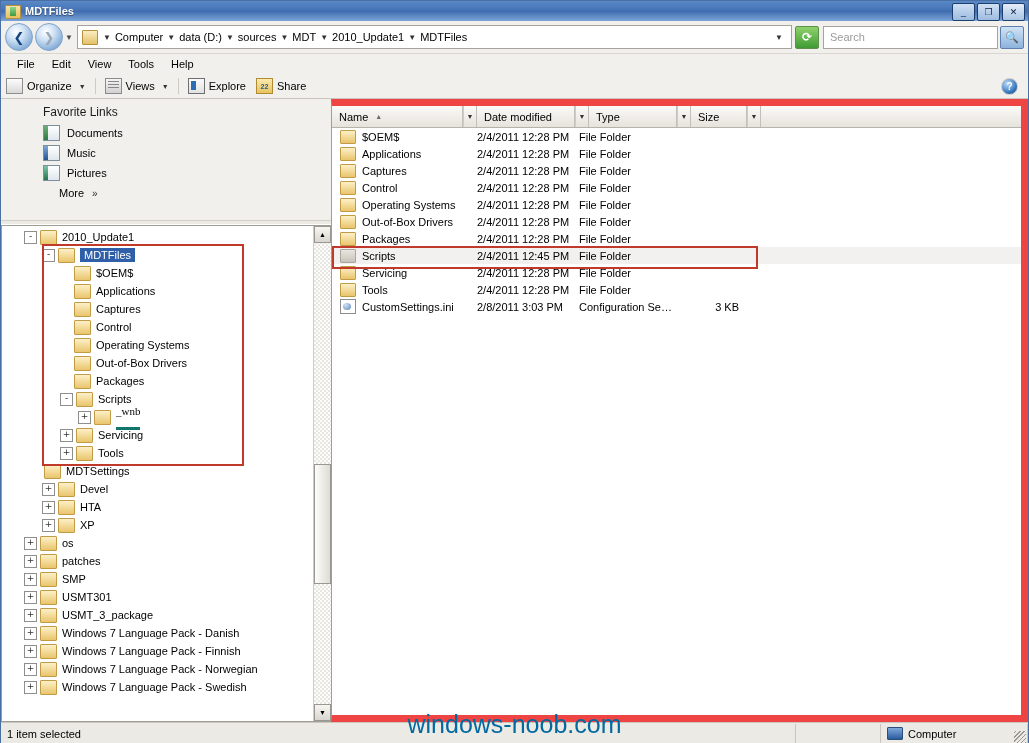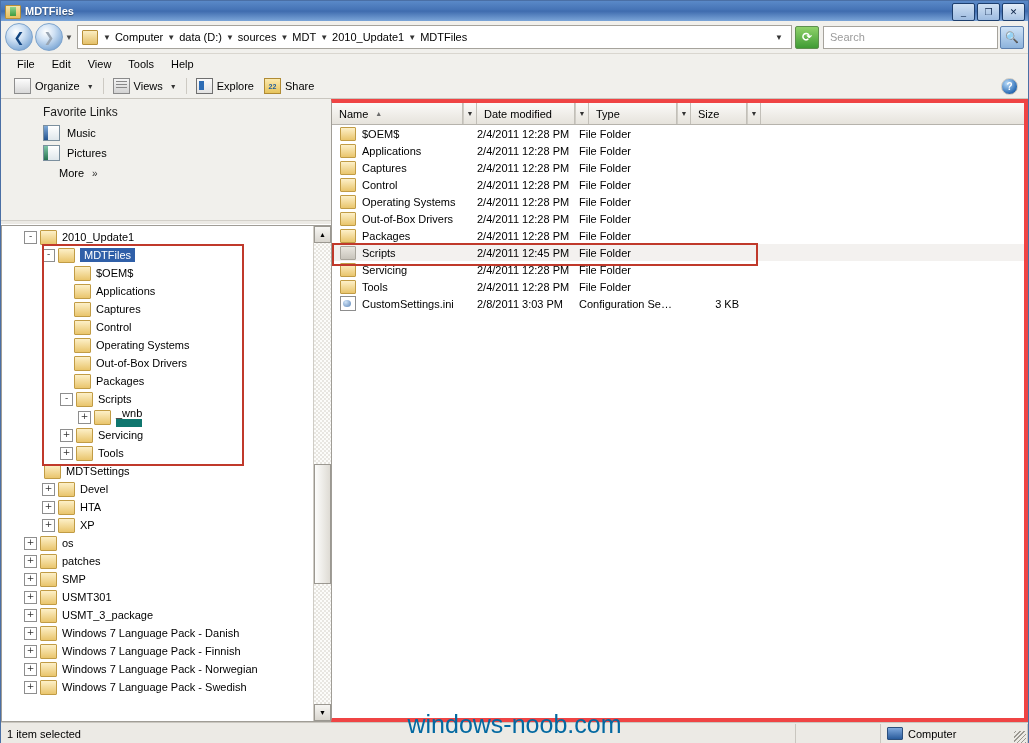--- a/index.html
+++ b/index.html
@@ -53,21 +53,21 @@
   .searchbox input::placeholder{color:#9b9b9b;}
   .searchgo{width:22px;height:21px;margin-left:2px;flex:none;border:1px solid #5d80ae;border-radius:2px;
       background:linear-gradient(to bottom,#cfe3f7,#8db3dc);display:flex;align-items:center;
       justify-content:center;font-size:11px;color:#0d3a70;}
 
   
   .menubar{height:20px;background:#f1f0ec;display:flex;align-items:center;padding-left:8px;gap:1px;}
   .menu-item{padding:2px 8px;font-size:11px;}
 
   
-  .toolbar{height:24px;background:#f1f0ec;display:flex;align-items:center;padding-left:8px;
+  .toolbar{height:24px;background:#f1f0ec;display:flex;align-items:center;
            border-bottom:1px solid #c9c6bf;position:relative;}
   .tb{display:flex;align-items:center;padding:1px 5px;gap:4px;font-size:11px;}
   .tb .cap{font-size:11px;}
   .tb .arw{font-size:7px;color:#333;margin-left:3px;}
   .tb-sep{width:1px;height:16px;background:#cdcac3;margin:0 4px;}
   .ic{width:15px;height:14px;flex:none;position:relative;}
   .ic-organize{background:linear-gradient(to bottom,#fdfdfd,#d8d8d8);border:1px solid #8e8e8e;}
   .ic-views{background:linear-gradient(to bottom,#f4f4f4,#d2d2d2);border:1px solid #8a8a8a;}
   .ic-views:after{content:"";position:absolute;left:2px;top:2px;right:2px;height:1px;
       box-shadow:0 0 0 0 #888,0 3px 0 #888,0 6px 0 #888;background:#888;}
@@ -106,37 +106,37 @@
       margin:0 0 0 0;overflow:hidden;position:relative;}
   .tree{flex:1;overflow:hidden;padding-top:2px;}
   .trow{height:18px;display:flex;align-items:center;white-space:nowrap;position:relative;}
   .exp{width:11px;height:11px;border:1px solid #8e8e8e;background:#fff;flex:none;
       font-size:9px;line-height:9px;text-align:center;color:#333;margin-right:3px;font-family:"DejaVu Sans",sans-serif;}
   .exp.none{border:0;background:transparent;}
   .tfd{width:15px;height:13px;flex:none;margin-right:5px;border-radius:1px;
       background:linear-gradient(to bottom,#fdf0c8,#e9c56c);border:1px solid #c19c45;}
   .tlbl{font-size:11px;}
   .tlbl.sel{background:#2f5fa8;color:#fff;padding:1px 4px;}
-  .tlbl.uline{border-bottom:8px solid #0f766e;padding-bottom:0;}
+  .tlbl.uline{border-bottom:3px solid #0f766e;padding-bottom:10px;font-family:Liberation Serif, serif;}
 
   .redbox{position:absolute;border:2px solid #c0392b;pointer-events:none;}
 
   .vscroll{width:17px;background:#f1f0ec;border-left:1px solid #cfccc5;position:relative;flex:none;
       background-image:linear-gradient(45deg,#e8e6e1 25%,transparent 25%,transparent 75%,#e8e6e1 75%),
                        linear-gradient(45deg,#e8e6e1 25%,transparent 25%,transparent 75%,#e8e6e1 75%);
       background-size:4px 4px;background-position:0 0,2px 2px;background-color:#fcfcfa;}
   .sb-btn{position:absolute;left:0;width:17px;height:17px;background:linear-gradient(to bottom,#f7f6f3,#d9d6cf);
       border:1px solid #9b9891;box-sizing:border-box;display:flex;align-items:center;justify-content:center;font-size:7px;}
   .sb-up{top:0;}.sb-dn{bottom:0;}
   .sb-thumb{position:absolute;left:0;width:17px;background:linear-gradient(to right,#fdfdfc,#dedbd4);
       border:1px solid #9b9891;box-sizing:border-box;}
 
   
   .rightpane{flex:1;display:flex;flex-direction:column;background:#4d7c0f;
-      border:4px solid #ef4444;border-left:1px solid #a09d96;overflow:hidden;}
+      border:7px solid #ef4444;border-left:1px solid #a09d96;overflow:hidden;}
   .colhdr{height:21px;display:flex;background:linear-gradient(to bottom,#f7f6f3,#e3e0d9);
       border-bottom:1px solid #b6b3ac;flex:none;}
   .col{display:flex;align-items:center;border-right:1px solid #c2bfb8;box-sizing:border-box;
        padding-left:7px;font-size:11px;position:relative;background:linear-gradient(to bottom,#fbfaf8,#e6e3dc);}
   .col .sortarrow{margin-left:7px;font-size:7px;color:#6b6b6b;}
   .coldrop{width:14px;border-left:1px solid #cfccc5;border-right:1px solid #c2bfb8;
       display:flex;align-items:center;justify-content:center;font-size:7px;color:#333;
       background:linear-gradient(to bottom,#fbfaf8,#e6e3dc);box-sizing:border-box;flex:none;}
   .colfill{flex:1;background:linear-gradient(to bottom,#fbfaf8,#e6e3dc);}
   .rows{flex:1;position:relative;background:#fff;}
@@ -245,20 +245,24 @@
     <div class="help-ic">?</div>
   </div>
 
   <div class="split">
 
     <div class="leftpane">
 
       <div class="fav">
         <div class="fav-title">Favorite Links</div>
         <div class="fav-row">
+          <span class="fav-ico"></span>
+          <span class="fav-lbl">Documents</span>
+        </div>
+        <div class="fav-row">
           <span class="fav-ico music"></span>
           <span class="fav-lbl">Music</span>
         </div>
         <div class="fav-row">
           <span class="fav-ico pic"></span>
           <span class="fav-lbl">Pictures</span>
         </div>
         <div class="fav-more">
           <span>More</span>
           <span class="chev2">»</span>

